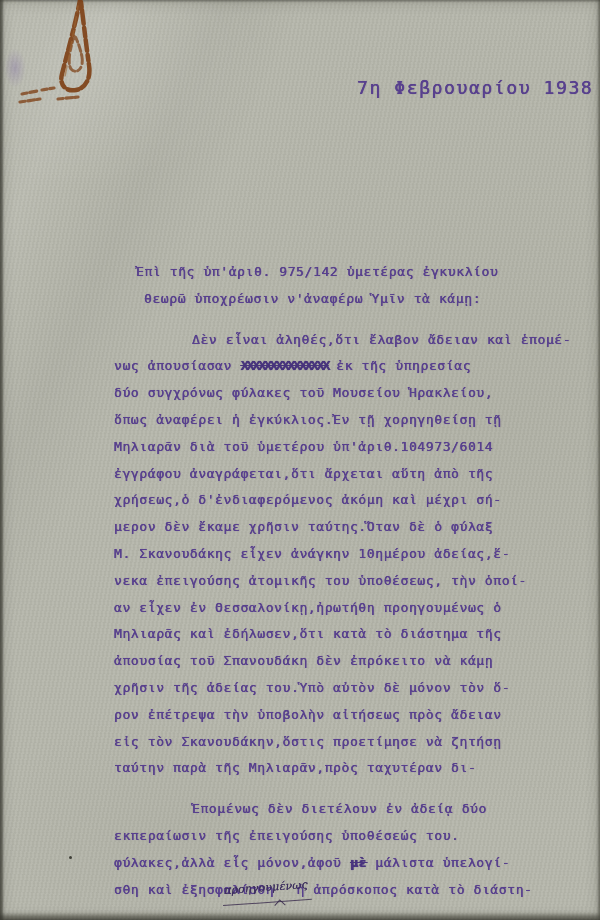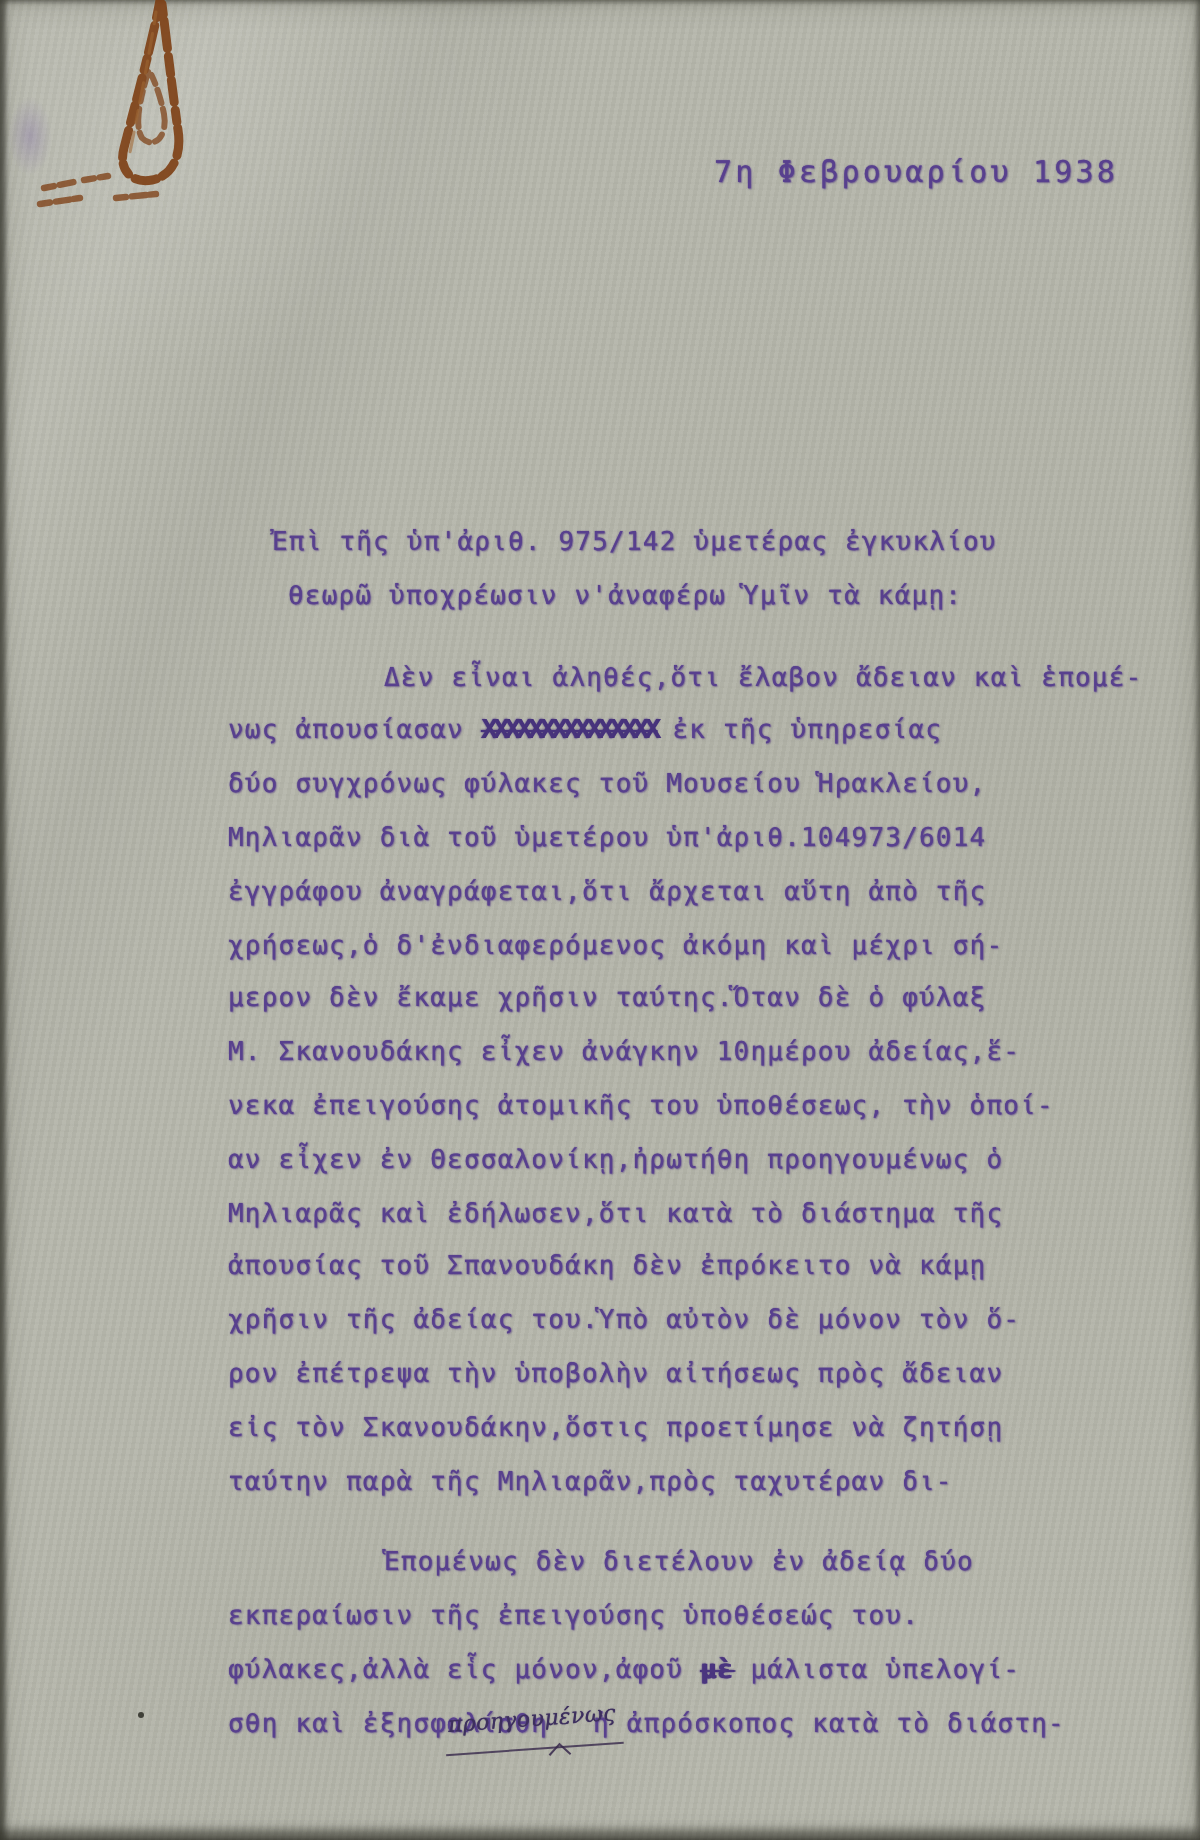--- a/index.html
+++ b/index.html
@@ -19,21 +19,21 @@
       inset 0 0 14px rgba(55,55,45,0.30),
       inset 3px 0 2px rgba(25,25,18,0.45),
       inset 0 -5px 4px rgba(25,25,18,0.50),
       inset 0 2px 2px rgba(25,25,18,0.18),
       inset -2px 0 2px rgba(45,45,35,0.22);
     font-family:"DejaVu Sans Mono","DejaVu Sans",monospace;
   }
   .ink{ color:#58408e; }
   #date-line{
     position:absolute; left:357px; top:77px;
-    font-size:15px; letter-spacing:1.6px; white-space:nowrap;
+    font-size:18px; letter-spacing:1.6px; white-space:nowrap;
     text-shadow:0 0 0.6px currentColor, 0.5px 0.4px 0.8px rgba(75,50,125,0.55);
   }
   #body-block{
     position:absolute; left:114px; top:259px; width:440px;
     font-size:13px; line-height:26.8px; letter-spacing:0.6px;
     text-shadow:0 0 0.6px currentColor, 0.5px 0.3px 0.8px rgba(75,50,125,0.5);
   }
   .line{ white-space:nowrap; height:26.8px; }
   .ind-p{ padding-left:78px;margin-top:14px; }
   .ind-a{ padding-left:22px; }
@@ -89,20 +89,21 @@
   <div id="purple-smudge"></div>
 
   <div id="date-line" class="ink">7η Φεβρουαρίου 1938</div>
 
   <div id="body-block" class="ink">
     <div class="line ind-a">Ἐπὶ τῆς ὑπ'ἀριθ. 975/142 ὑμετέρας ἐγκυκλίου</div>
     <div class="line ind-b">θεωρῶ ὑποχρέωσιν ν'ἀναφέρω Ὑμῖν τὰ κάμῃ:</div>
     <div class="line ind-p">Δὲν εἶναι ἀληθές,ὅτι ἔλαβον ἄδειαν καὶ ἑπομέ-</div>
     <div class="line"><span>νως ἀπουσίασαν </span><span class="struck-blob">ΧΧΧΧΧΧΧΧΧΧΧΧΧΧΧ</span><span> ἐκ τῆς ὑπηρεσίας</span></div>
     <div class="line">δύο συγχρόνως φύλακες τοῦ Μουσείου Ἡρακλείου,</div>
+    <div class="line">ὅπως ἀναφέρει ἡ ἐγκύκλιος.Ἐν τῇ χορηγηθείσῃ τῇ</div>
     <div class="line">Μηλιαρᾶν διὰ τοῦ ὑμετέρου ὑπ'ἀριθ.104973/6014</div>
     <div class="line">ἐγγράφου ἀναγράφεται,ὅτι ἄρχεται αὕτη ἀπὸ τῆς</div>
     <div class="line">χρήσεως,ὁ δ'ἐνδιαφερόμενος ἀκόμη καὶ μέχρι σή-</div>
     <div class="line">μερον δὲν ἔκαμε χρῆσιν ταύτης.Ὅταν δὲ ὁ φύλαξ</div>
     <div class="line">Μ. Σκανουδάκης εἶχεν ἀνάγκην 10ημέρου ἀδείας,ἕ-</div>
     <div class="line">νεκα ἐπειγούσης ἀτομικῆς του ὑποθέσεως, τὴν ὁποί-</div>
     <div class="line">αν εἶχεν ἐν Θεσσαλονίκῃ,ἠρωτήθη προηγουμένως ὁ</div>
     <div class="line">Μηλιαρᾶς καὶ ἐδήλωσεν,ὅτι κατὰ τὸ διάστημα τῆς</div>
     <div class="line">ἀπουσίας τοῦ Σπανουδάκη δὲν ἐπρόκειτο νὰ κάμῃ</div>
     <div class="line">χρῆσιν τῆς ἀδείας του.Ὑπὸ αὐτὸν δὲ μόνον τὸν ὅ-</div>

